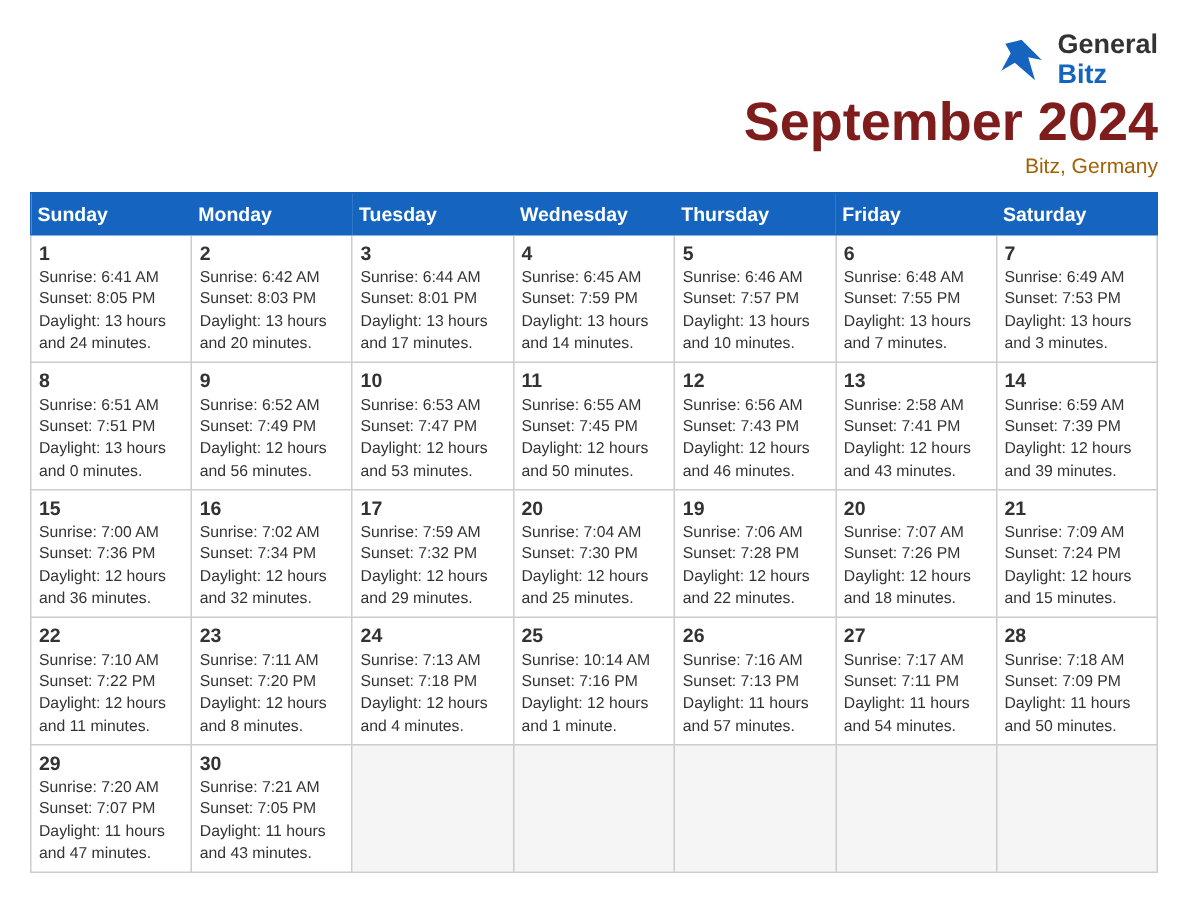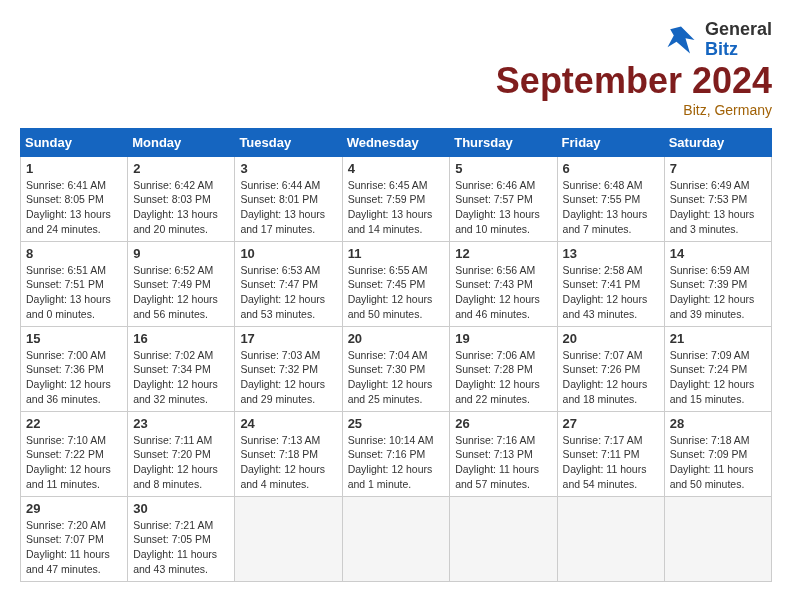--- a/index.html
+++ b/index.html
@@ -250,21 +250,21 @@
         <span class="day-num">16</span>
         <div class="day-info">
           <span>Sunrise: 7:02 AM</span><br>
           <span>Sunset: 7:34 PM</span><br>
           <span>Daylight: 12 hours and 32 minutes.</span>
         </div>
       </td>
         <td>
         <span class="day-num">17</span>
         <div class="day-info">
-          <span>Sunrise: 7:03 AM</span><br>
+          <span>Sunrise: 7:59 AM</span><br>
           <span>Sunset: 7:32 PM</span><br>
           <span>Daylight: 12 hours and 29 minutes.</span>
         </div>
       </td>
         <td>
         <span class="day-num">20</span>
         <div class="day-info">
           <span>Sunrise: 7:04 AM</span><br>
           <span>Sunset: 7:30 PM</span><br>
           <span>Daylight: 12 hours and 25 minutes.</span>

